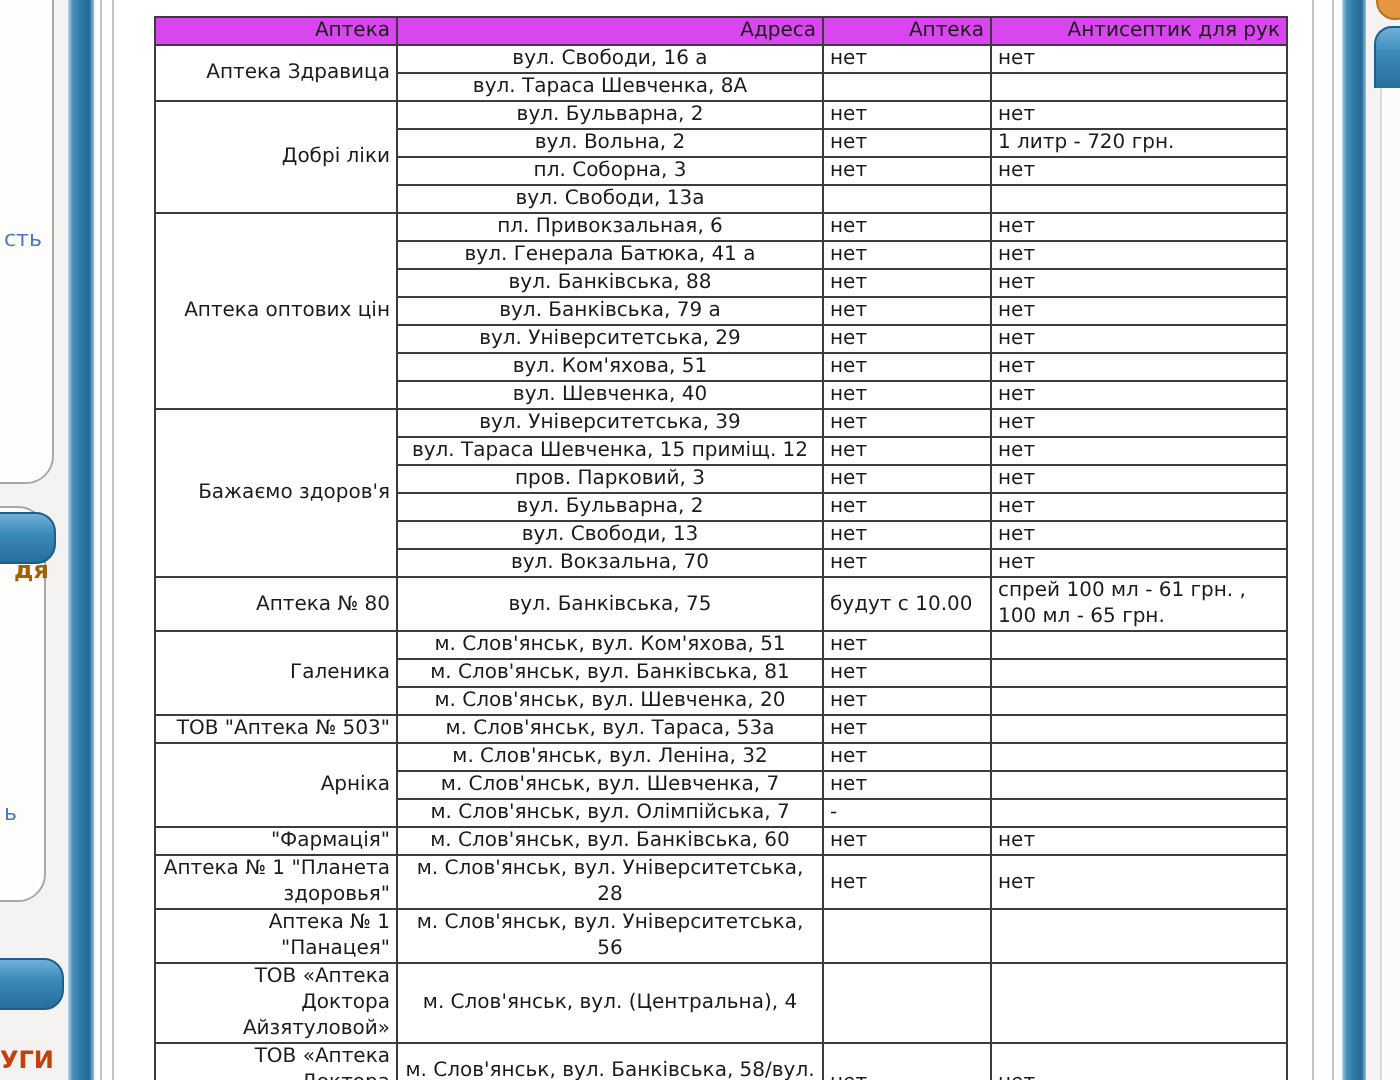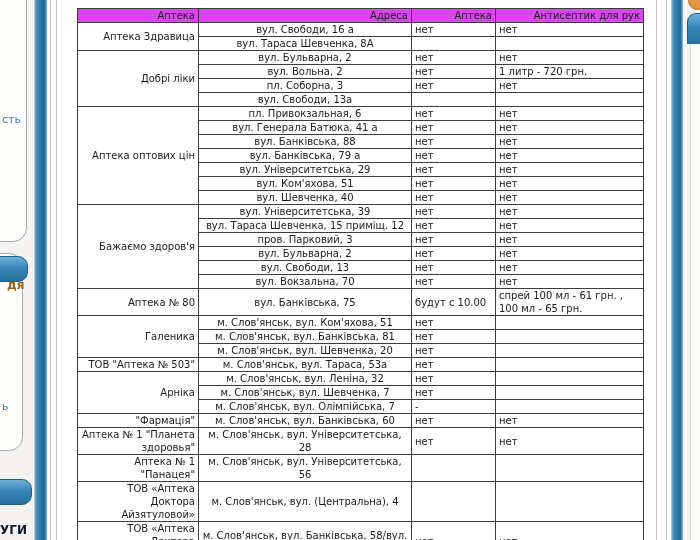--- a/index.html
+++ b/index.html
@@ -23,21 +23,21 @@
   #left-panel-top    { left:-44px; top:-44px;  width:71px; height:286px; }
   #left-panel-mid    { left:-44px; top:253px;  width:67px; height:198px; }
   .side-frag-text {
     position:absolute;
     font-size:11px;
     color:#4a7ab5;
     z-index:3;
   }
   #left-menu-frag-1 { left:2px;  top:113px; }
   #left-menu-frag-2 { left:2px;  top:400px; }
-  #left-footer-frag { left:0px;  top:523px; font-weight:bold; color:#0f172a; font-size:12px; }
+  #left-footer-frag { left:0px;  top:523px; font-weight:bold; color:#c2410c; font-size:12px; }
   .blue-tab {
     position:absolute;
     background:linear-gradient(180deg,#6fb0d8 0%,#3887b8 45%,#276f9c 100%);
     border:1px solid #1e5f89;
     border-radius:10px;
     z-index:2;
   }
   #left-tab-mid    { left:-40px; top:256px; width:68px; height:26px; }
   #left-tab-bottom { left:-42px; top:479px; width:74px; height:26px; }
   #left-tab-text {

